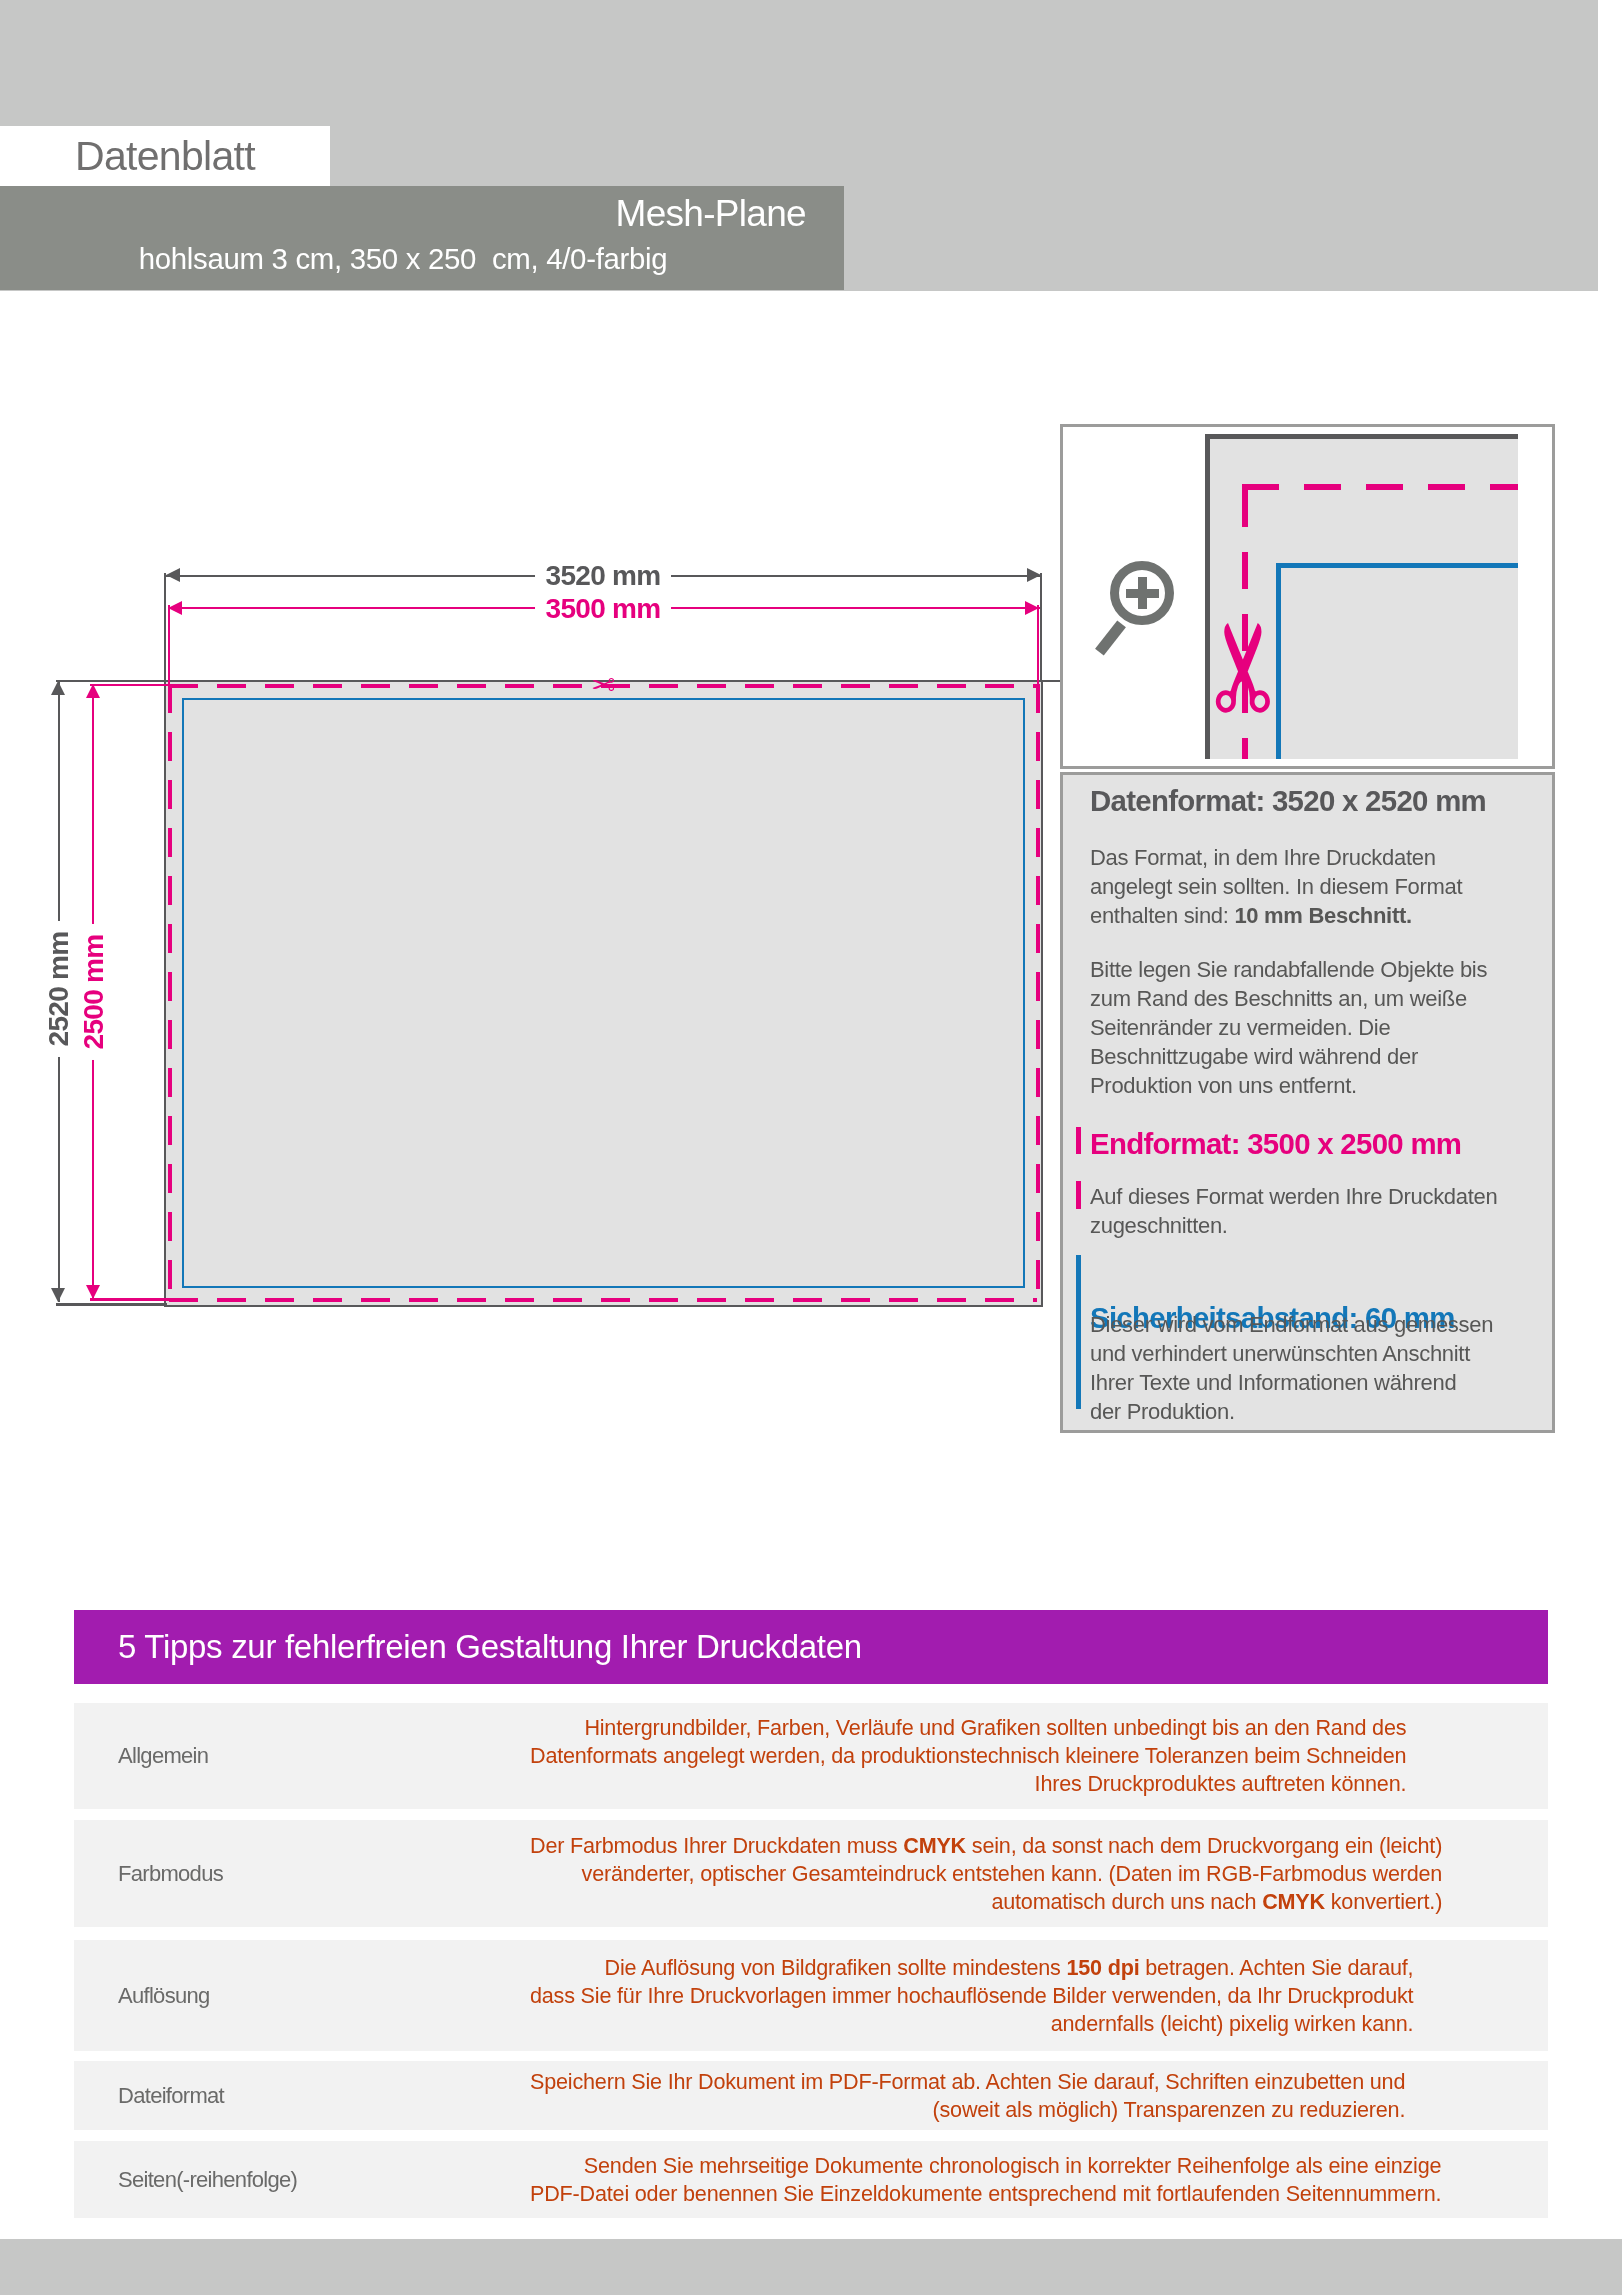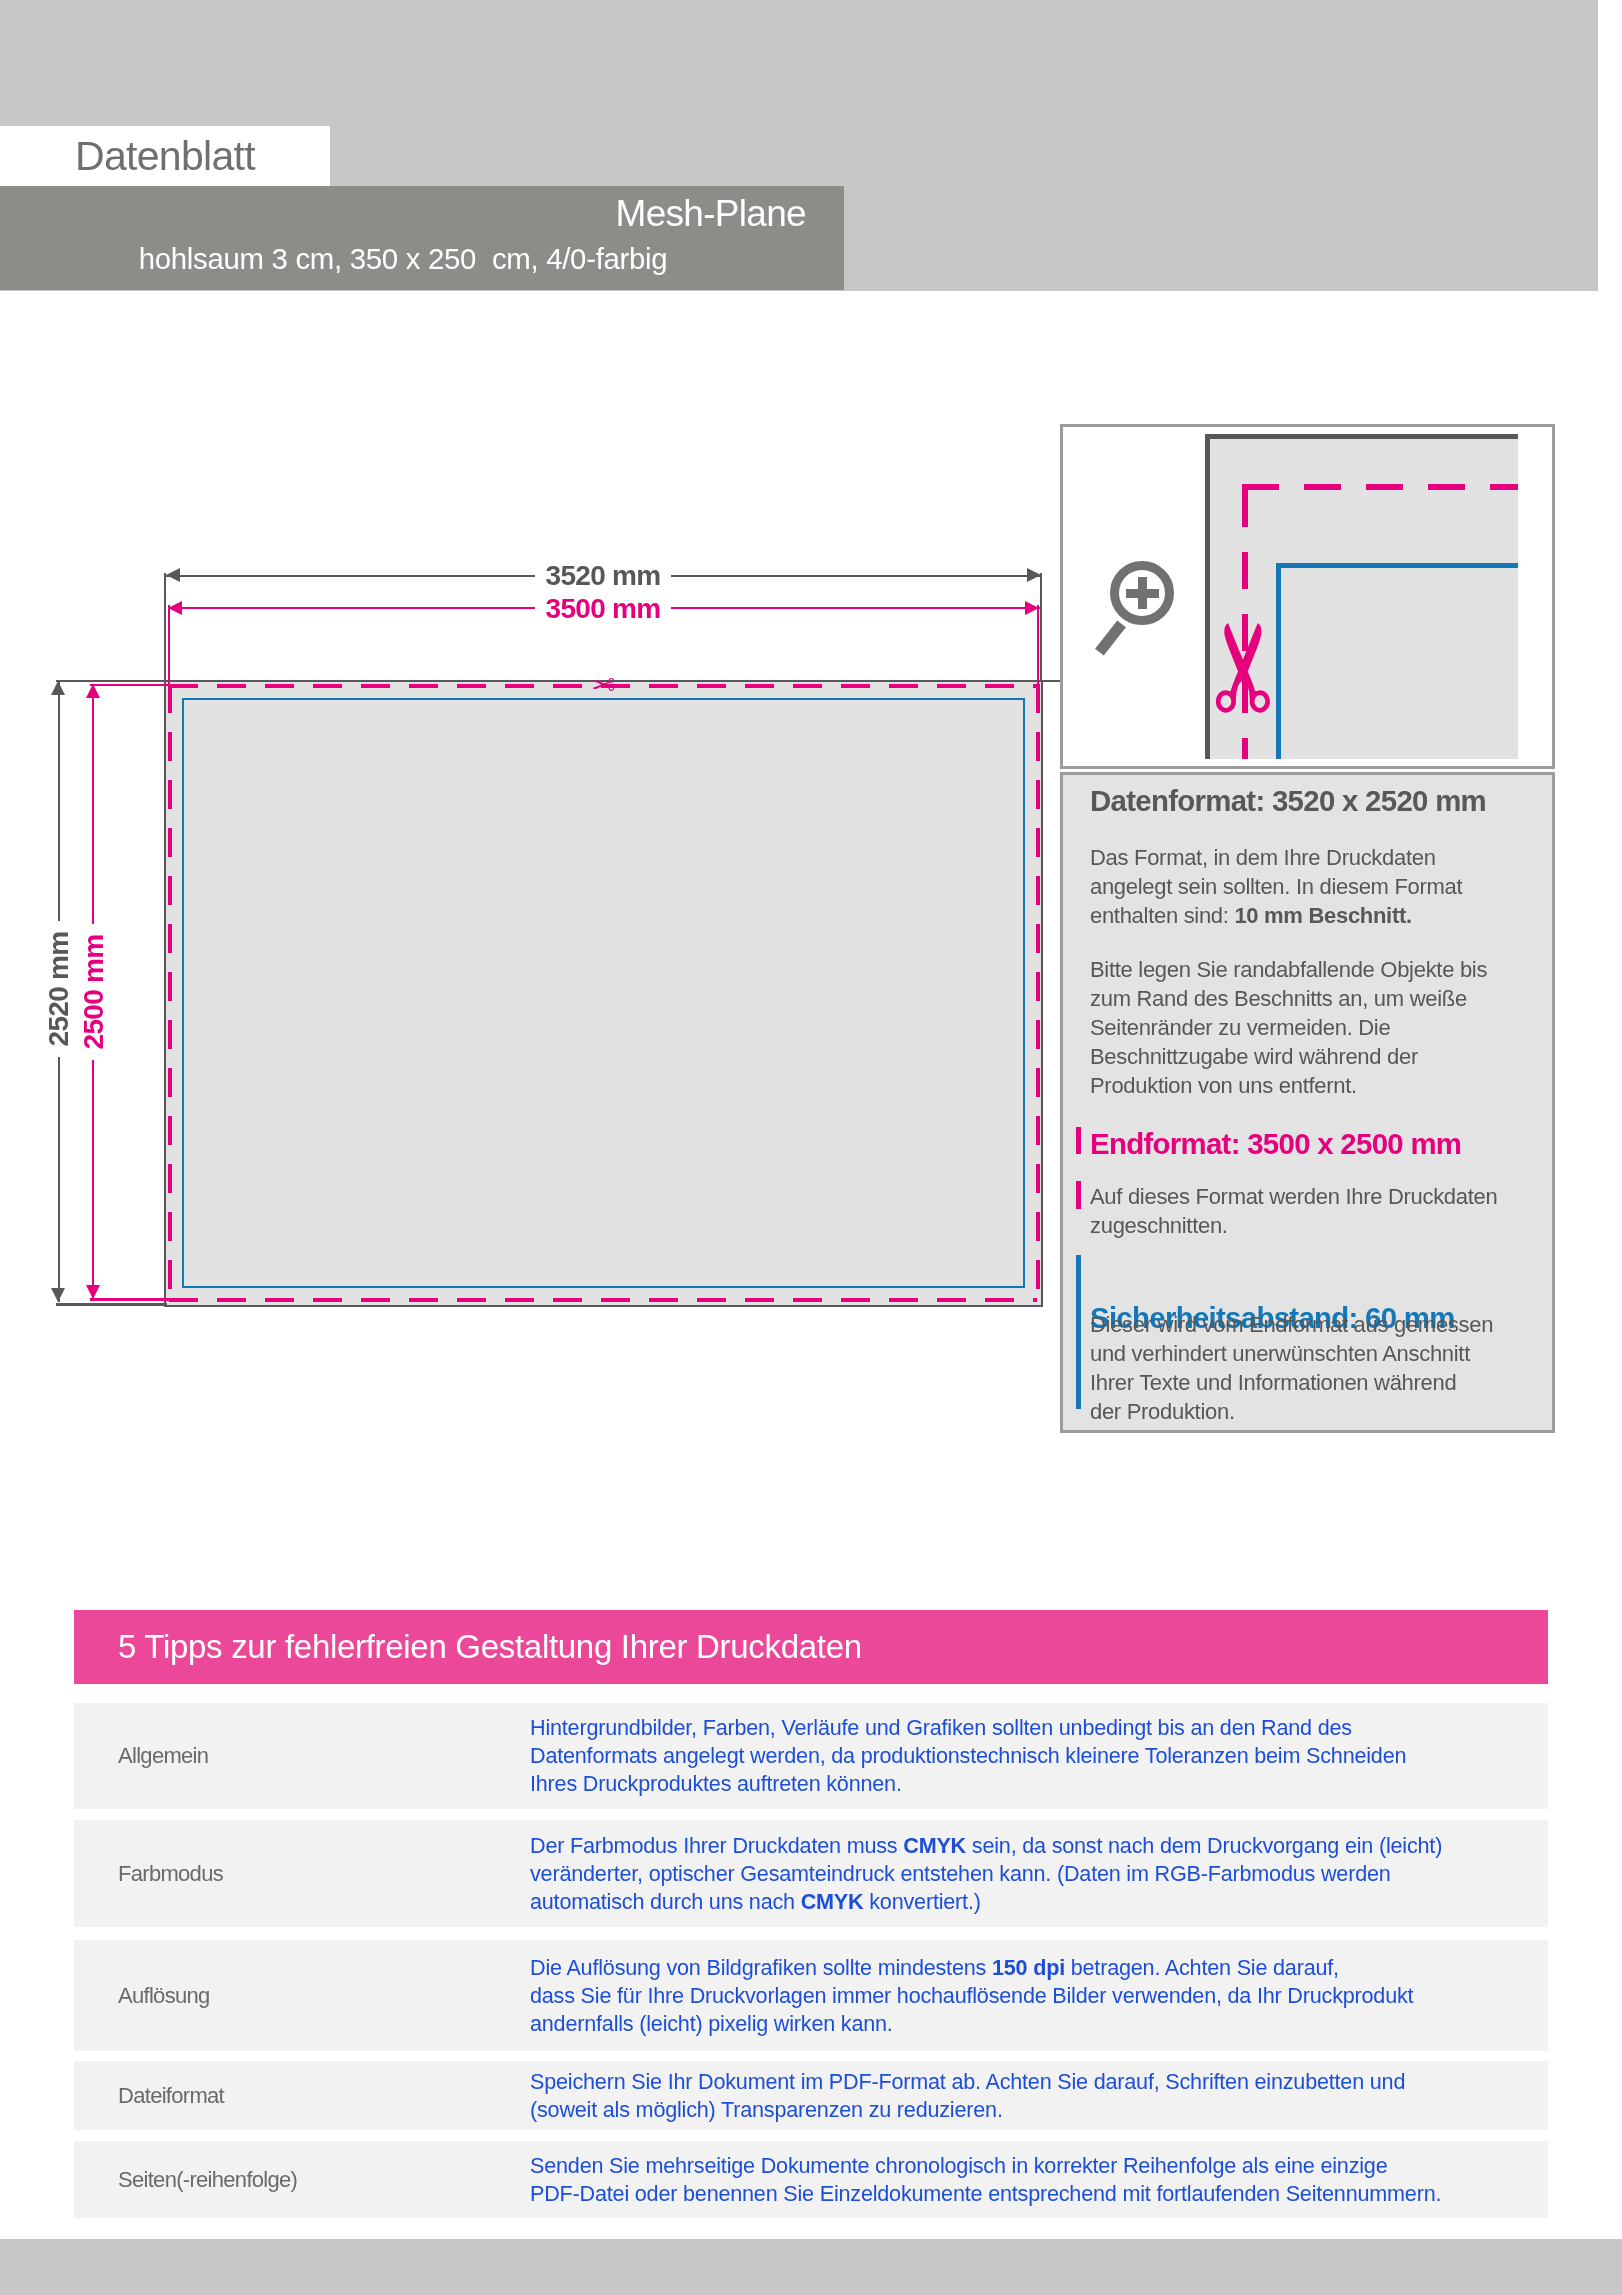--- a/index.html
+++ b/index.html
@@ -44,28 +44,28 @@
   .mag-bar{background:#6f7270;}
   
   .infobox{left:1060px;top:772px;width:495px;height:661px;background:#e3e3e3;
            border:3.3px solid #9c9c9b;box-sizing:border-box;}
   .ihead{font-weight:bold;font-size:29.4px;line-height:34px;letter-spacing:-0.7px;white-space:pre-line;}
   .ibody{font-size:22px;line-height:29px;color:#575756;white-space:pre-line;letter-spacing:-0.3px;}
   .endbar{left:1076px;top:1127px;width:4.6px;height:82px;
           background:repeating-linear-gradient(180deg,#e6007e 0 27.5px,transparent 27.5px 54px);}
   .safebar{left:1076px;top:1255px;width:4.6px;height:154px;background:#1377b8;}
   
-  .tipsband{left:74px;top:1610px;width:1474px;height:74px;background:#ec4899;
+  .tipsband{left:74px;top:1610px;width:1474px;height:74px;background:#a21caf;
             color:#ffffff;font-size:33px;line-height:74px;padding-left:44px;
             box-sizing:border-box;letter-spacing:-0.3px;}
   .tiprow{left:74px;width:1474px;background:#f2f2f2;}
   .tiplabel{position:absolute;left:44px;top:50%;transform:translateY(-50%);
             font-size:22px;color:#6a6a69;letter-spacing:-0.7px;white-space:nowrap;}
   .tipbody{position:absolute;left:456px;top:50%;transform:translateY(-50%);
-           font-size:21.6px;line-height:28px;color:#1d4ed8;white-space:pre-line;letter-spacing:-0.2px;}
+           font-size:21.6px;line-height:28px;color:#c2410c;white-space:pre-line;letter-spacing:-0.2px;text-align:right;}
   .footer{left:0;top:2239px;width:1623px;height:57px;background:#c6c7c6;}
   b{font-weight:bold;}
 </style>
 </head>
 <body>
 
 <div class="abs topband"></div>
 <div class="abs titlebox">Datenblatt</div>
 <div class="abs darkband">
   <div class="t1">Mesh-Plane</div>

